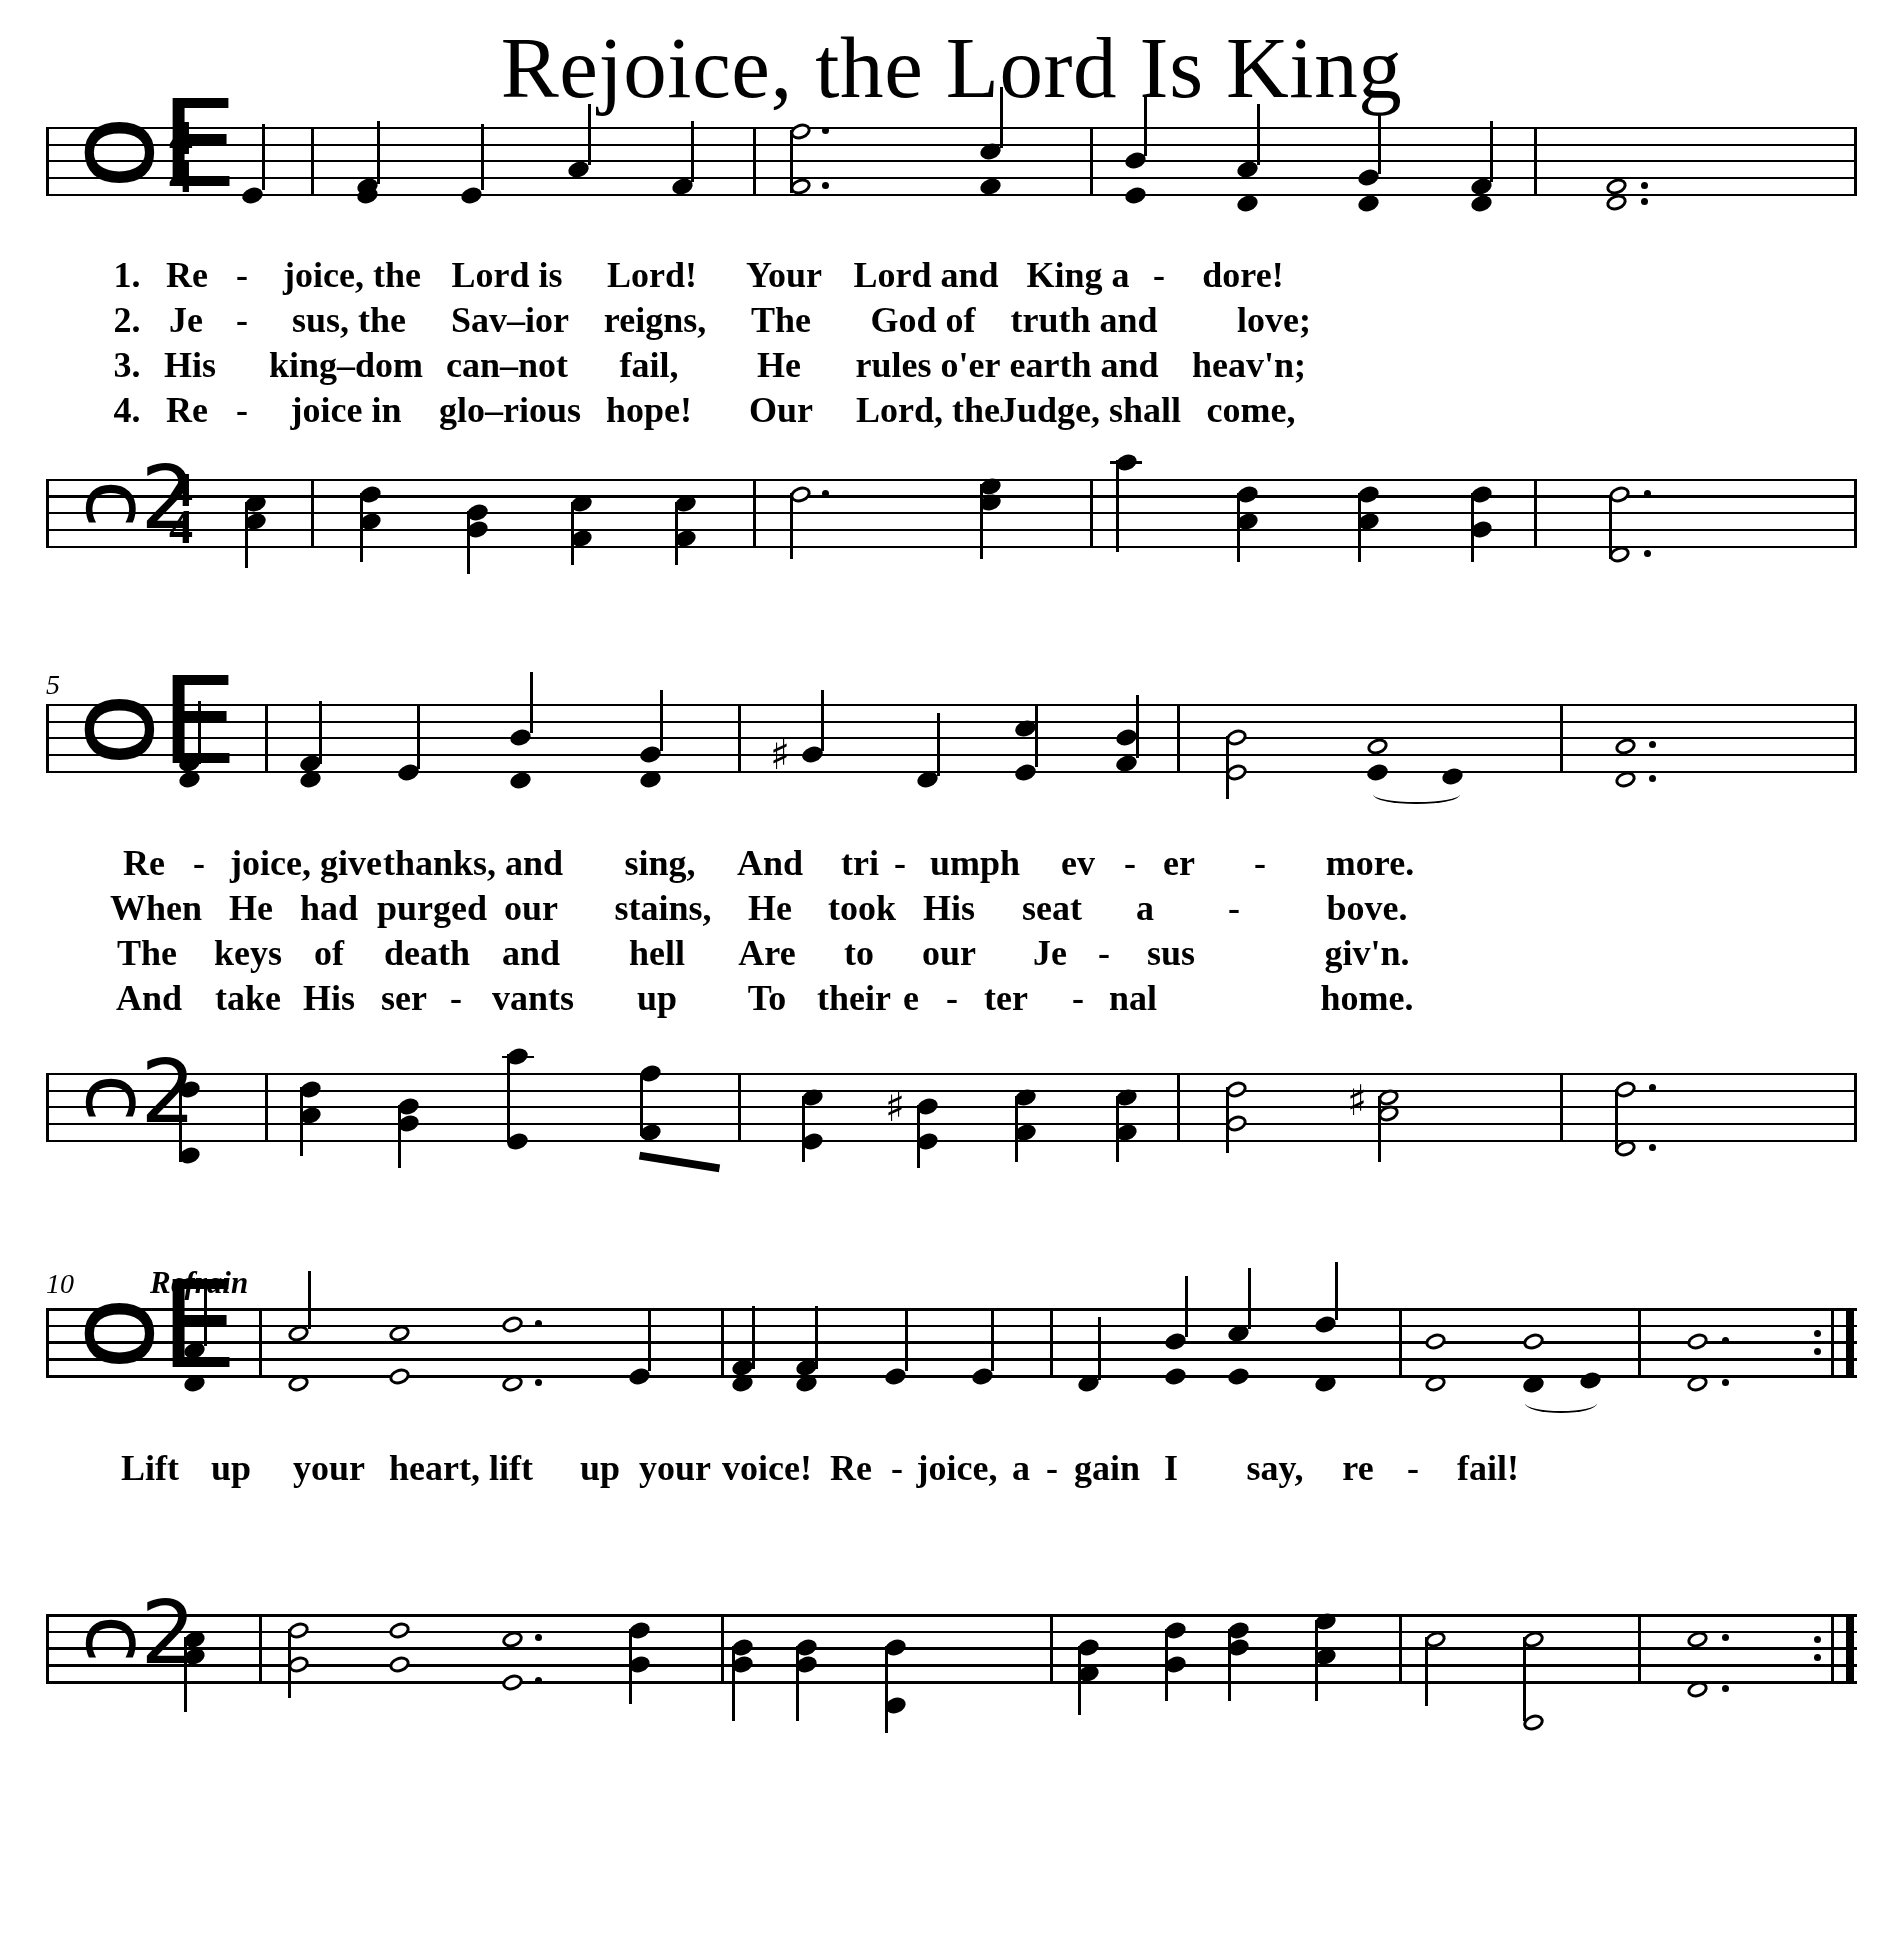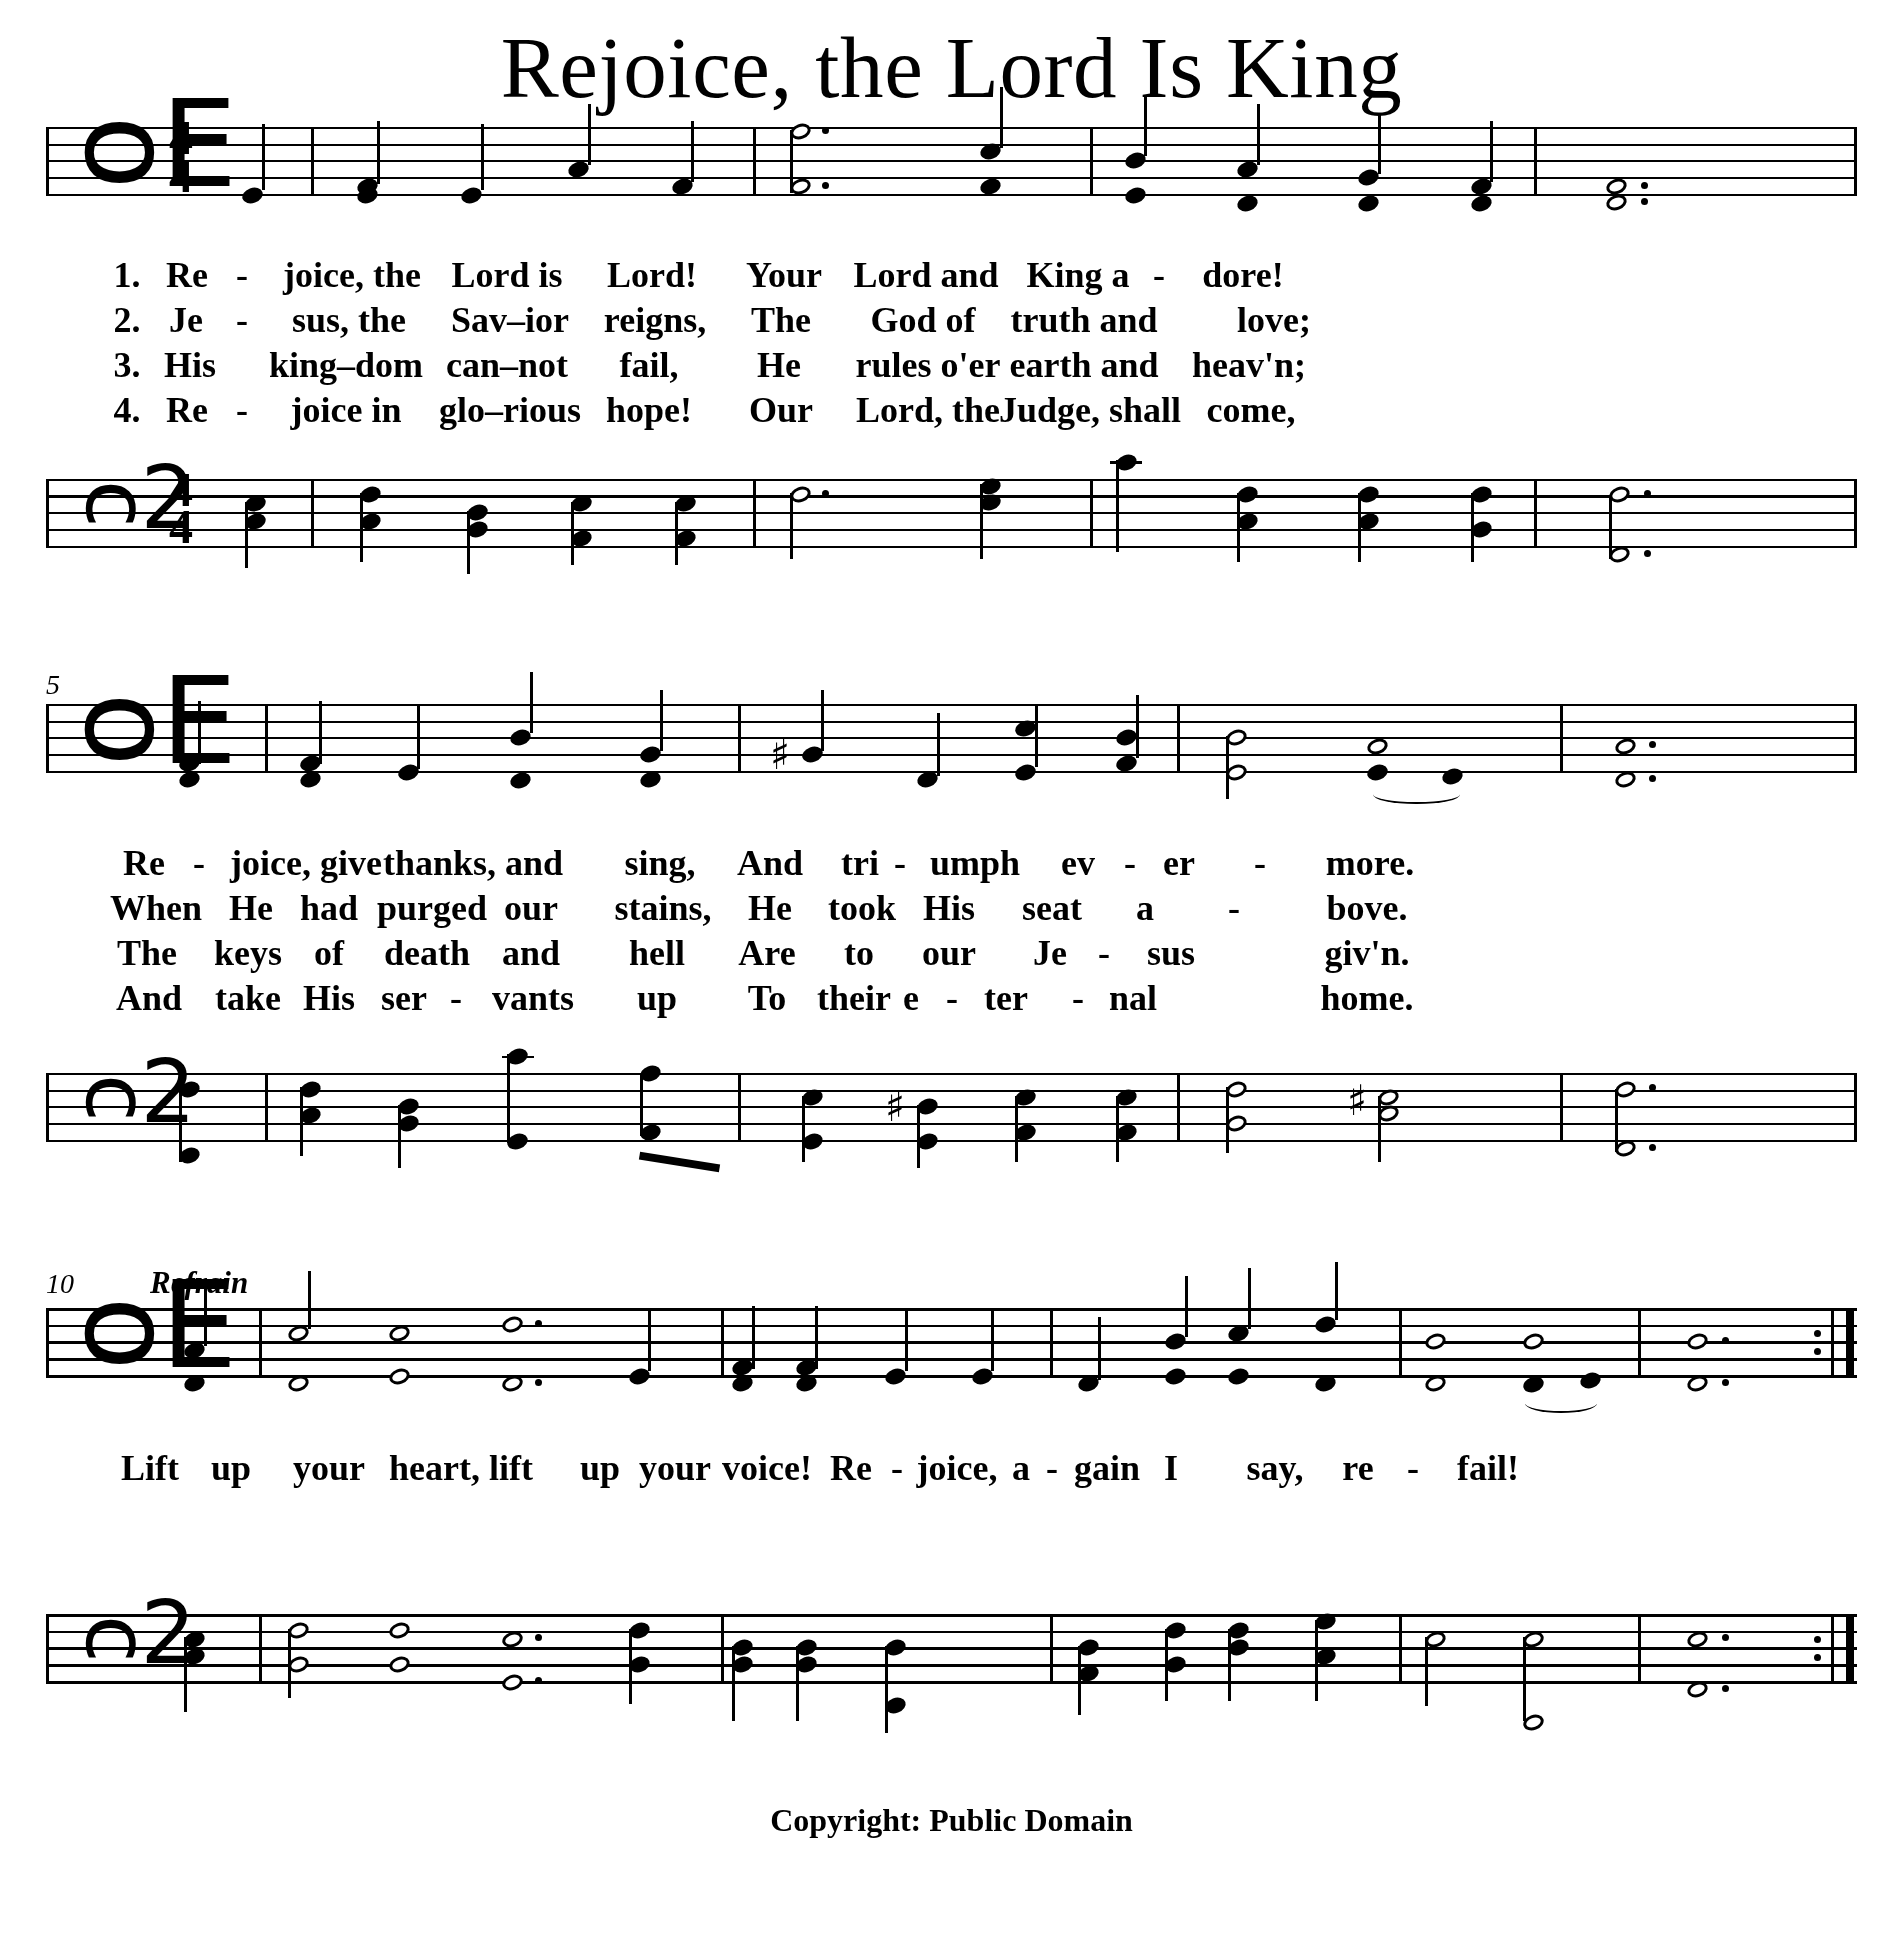--- a/index.html
+++ b/index.html
@@ -795,16 +795,15 @@
         <div class="stem" style="left:1477px; top:23px; height:84px;"></div>
 
         <div class="nh open" style="left:1641px; top:17.3px;"></div>
         <div class="dot" style="left:1676px; top:20px;"></div>
         <div class="nh open" style="left:1641px; top:68px;"></div>
         <div class="dot" style="left:1676px; top:71px;"></div>
       </div>
     </div>
   </div>
 
-  <div class="copyright">Copyright:  Public Domain</div>
 
 </div>
 
 
 </body></html>

